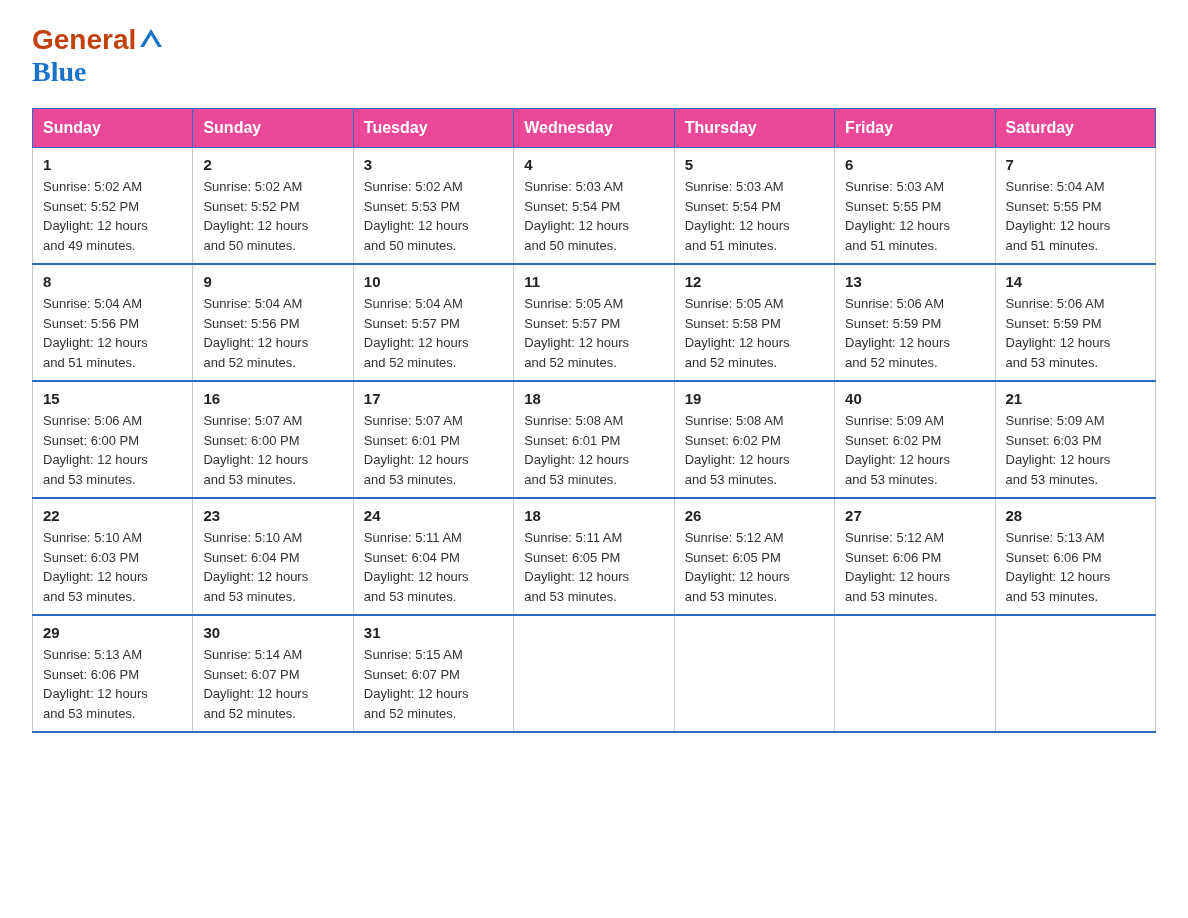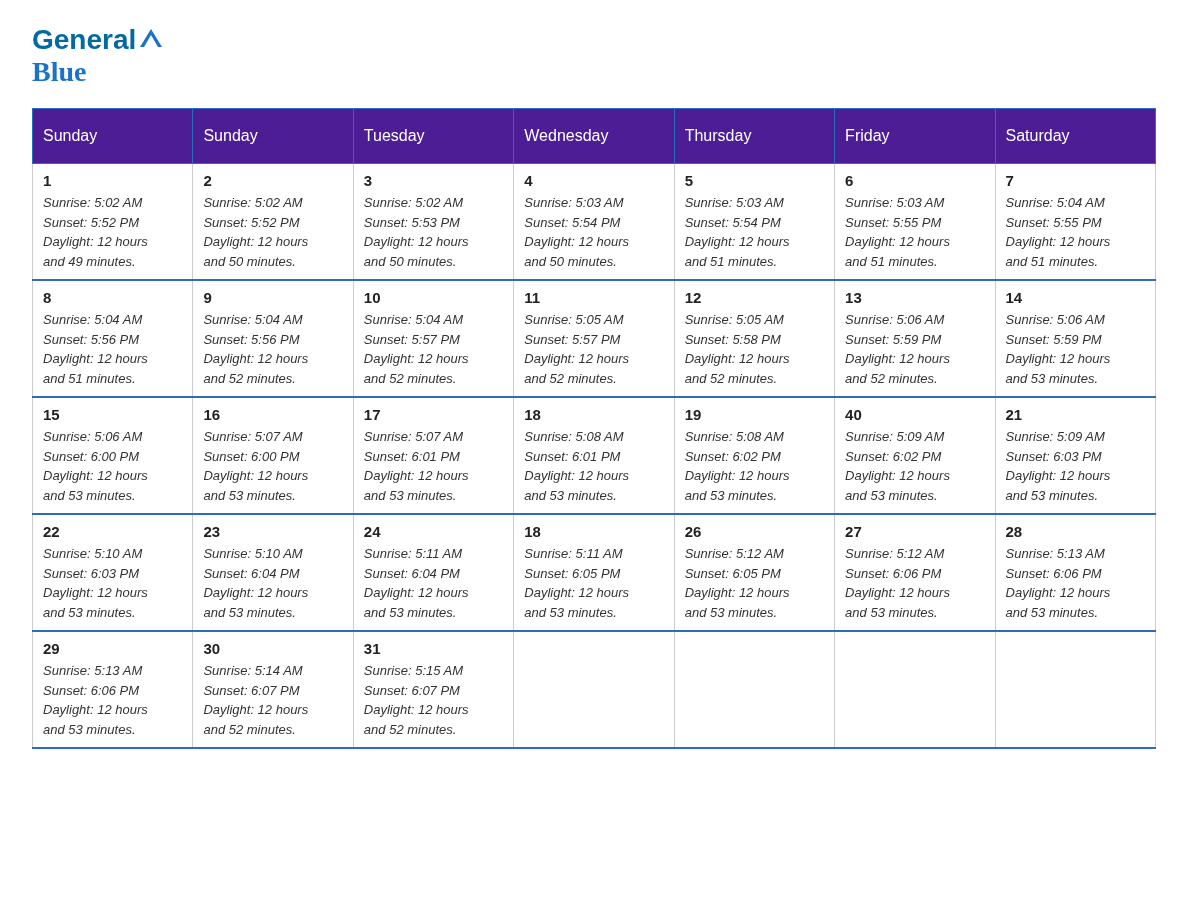--- a/index.html
+++ b/index.html
@@ -37,25 +37,25 @@
     .location-title {
       font-size: 22px;
       color: #444;
       margin-top: 4px;
     }
     table {
       width: 100%;
       border-collapse: collapse;
     }
     thead th {
-      background-color: #4c1d95;
+      background-color: #ec4899;
       color: #fff;
       font-size: 16px;
-      font-weight: normal;
-      padding: 18px 10px;
+      font-weight: bold;
+      padding: 10px 10px;
       text-align: left;
       border: 1px solid #2a6ebb;
     }
     tbody td {
       vertical-align: top;
       padding: 8px 10px;
       font-size: 13.5px;
       color: #222;
       border: 1px solid #ccc;
       width: 14.28%;
@@ -68,33 +68,32 @@
       font-size: 15px;
       font-weight: bold;
       color: #222;
       display: block;
       margin-bottom: 4px;
     }
     .day-info {
       font-size: 13px;
       color: #333;
       line-height: 1.5;
-      font-style: italic;
     }
     tbody td.empty {
       background: #fff;
     }
   </style>
 </head>
 <body>
 
 <div class="header-area">
   <div class="logo-wrapper">
     <div class="logo-line1">
-      <span style="font-size:28px;font-weight:bold;color:#0369a1;font-family:Arial,sans-serif;">General</span>
+      <span style="font-size:28px;font-weight:bold;color:#c2410c;font-family:Arial,sans-serif;">General</span>
       <span style="display:inline-block;margin-left:4px;margin-right:2px;">
         <svg width="22" height="18" viewBox="0 0 22 18">
           <polygon points="11,0 22,18 0,18" fill="#1a73c9"></polygon>
           <polygon points="11,6 18,18 4,18" fill="#fff"></polygon>
         </svg>
       </span>
     </div>
     <div>
       <span style="font-size:28px;font-weight:bold;color:#1a73c9;font-family:Liberation Serif, serif;">Blue</span>
     </div>

